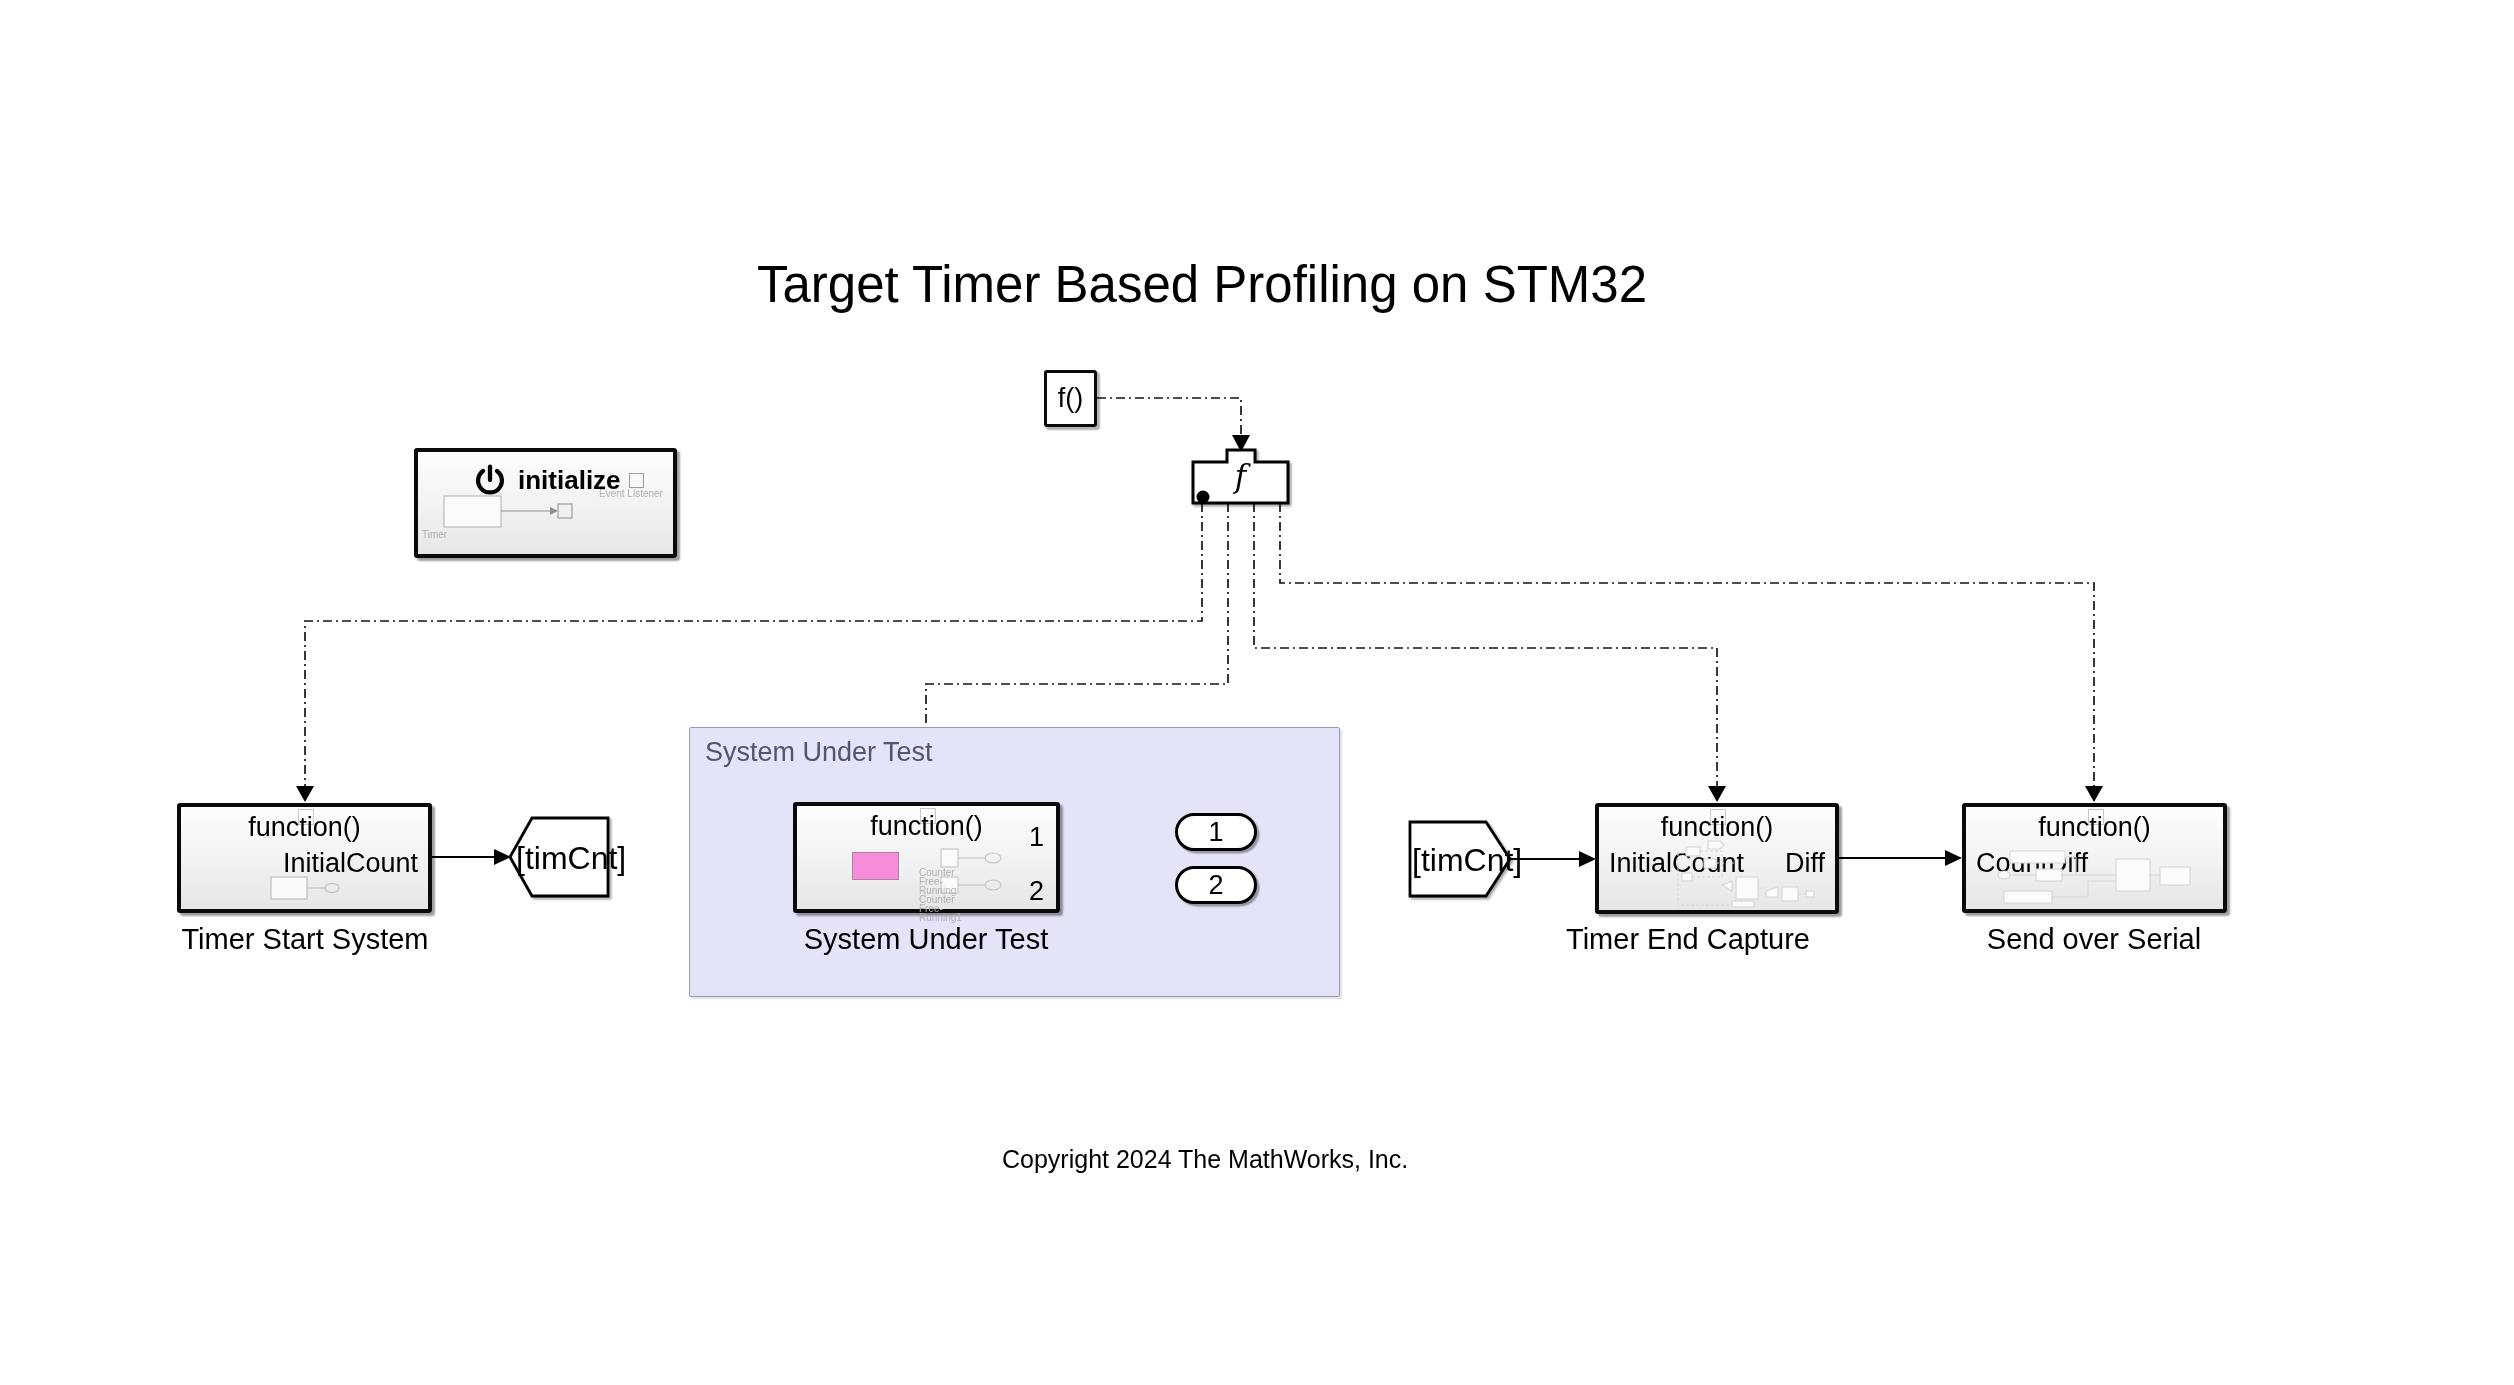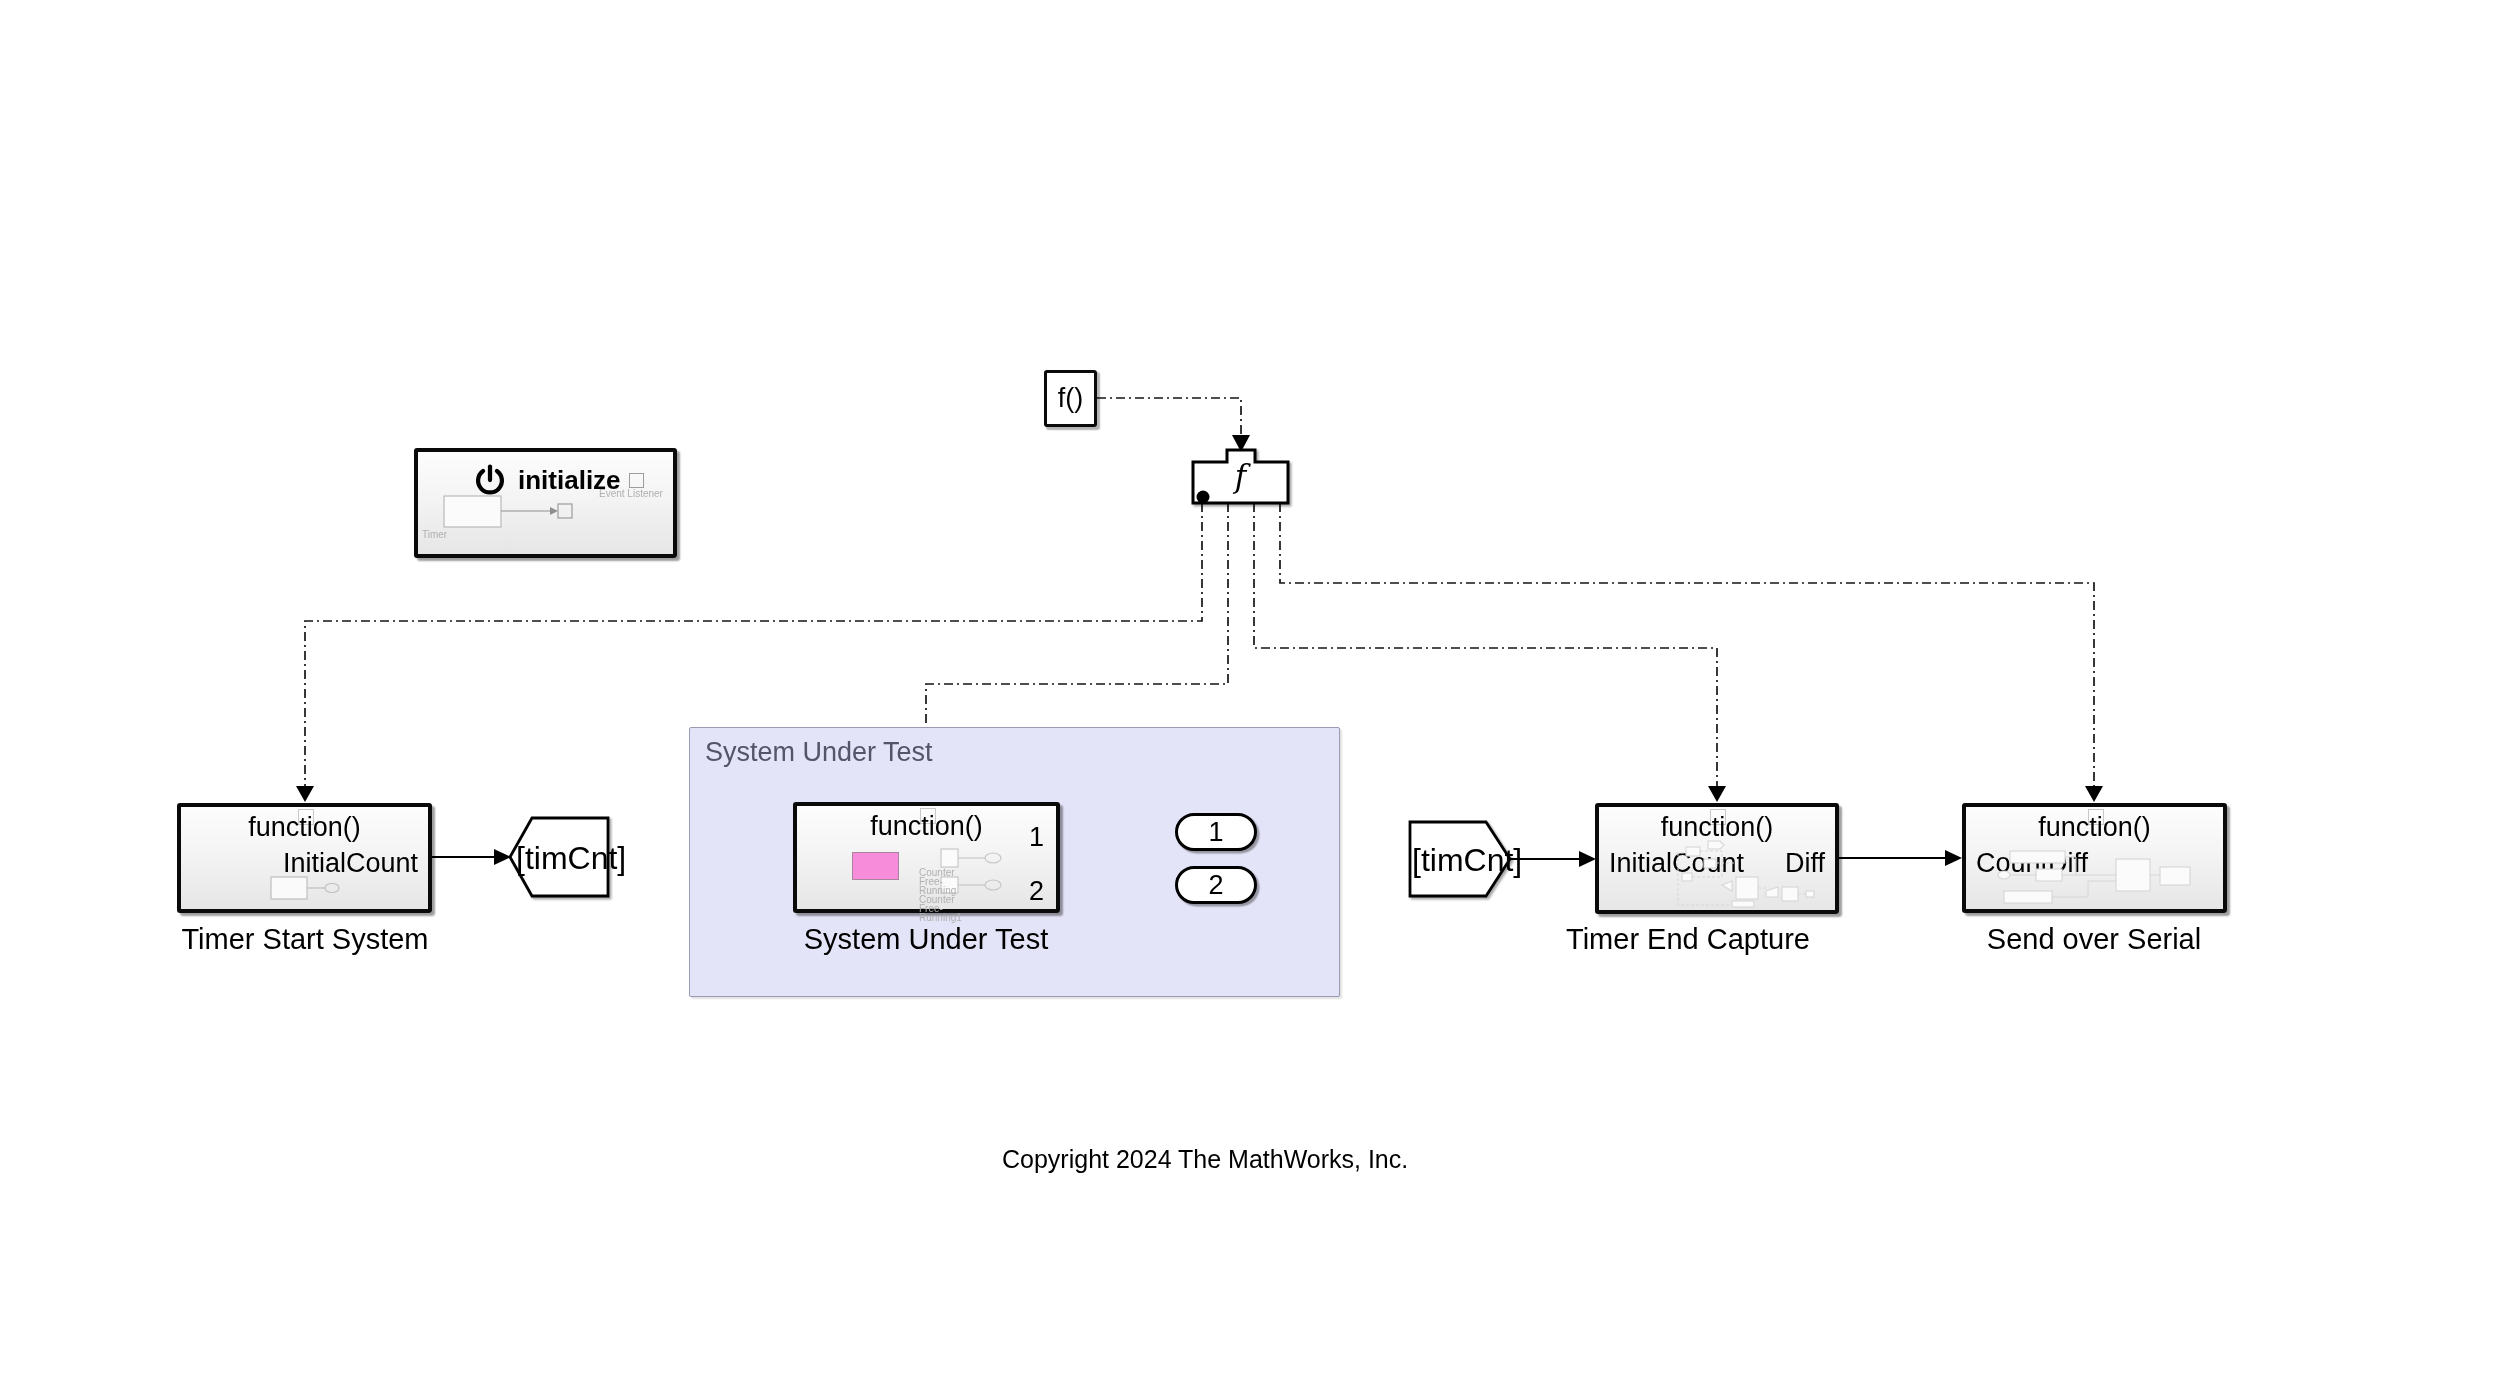--- a/index.html
+++ b/index.html
@@ -72,20 +72,21 @@
     <path class="sig" d="M1060 885 H1158"></path>
     <polygon class="ah" points="1158,877 1158,893 1175,885"></polygon>
 
     <polygon class="tag" points="532,818 608,818 608,896 532,896 510,857"></polygon>
     <polygon class="tag" points="1410,822 1486,822 1510,859 1486,896 1410,896"></polygon>
 
     <polygon class="fshape" points="1193,462 1227,462 1227,450 1255,450 1255,462 1288,462 1288,503 1193,503"></polygon>
     <circle cx="1203" cy="497" r="6.5" fill="#000"></circle>
   </svg>
 
+  <div class="title">Target Timer Based Profiling on STM32</div>
   <div class="copyright">Copyright 2024 The MathWorks, Inc.</div>
 
   <div class="fbox">
     <span>f()</span>
   </div>
   <div class="ftext">f</div>
 
   <div class="blk" style="left:414px;top:448px;width:263px;height:110px;">
     <svg width="34" height="36" style="position:absolute;left:55px;top:10px;" viewBox="0 0 24 24">
       <path d="M12 2.5 V12" stroke="#000" stroke-width="3" stroke-linecap="round" fill="none"></path>

